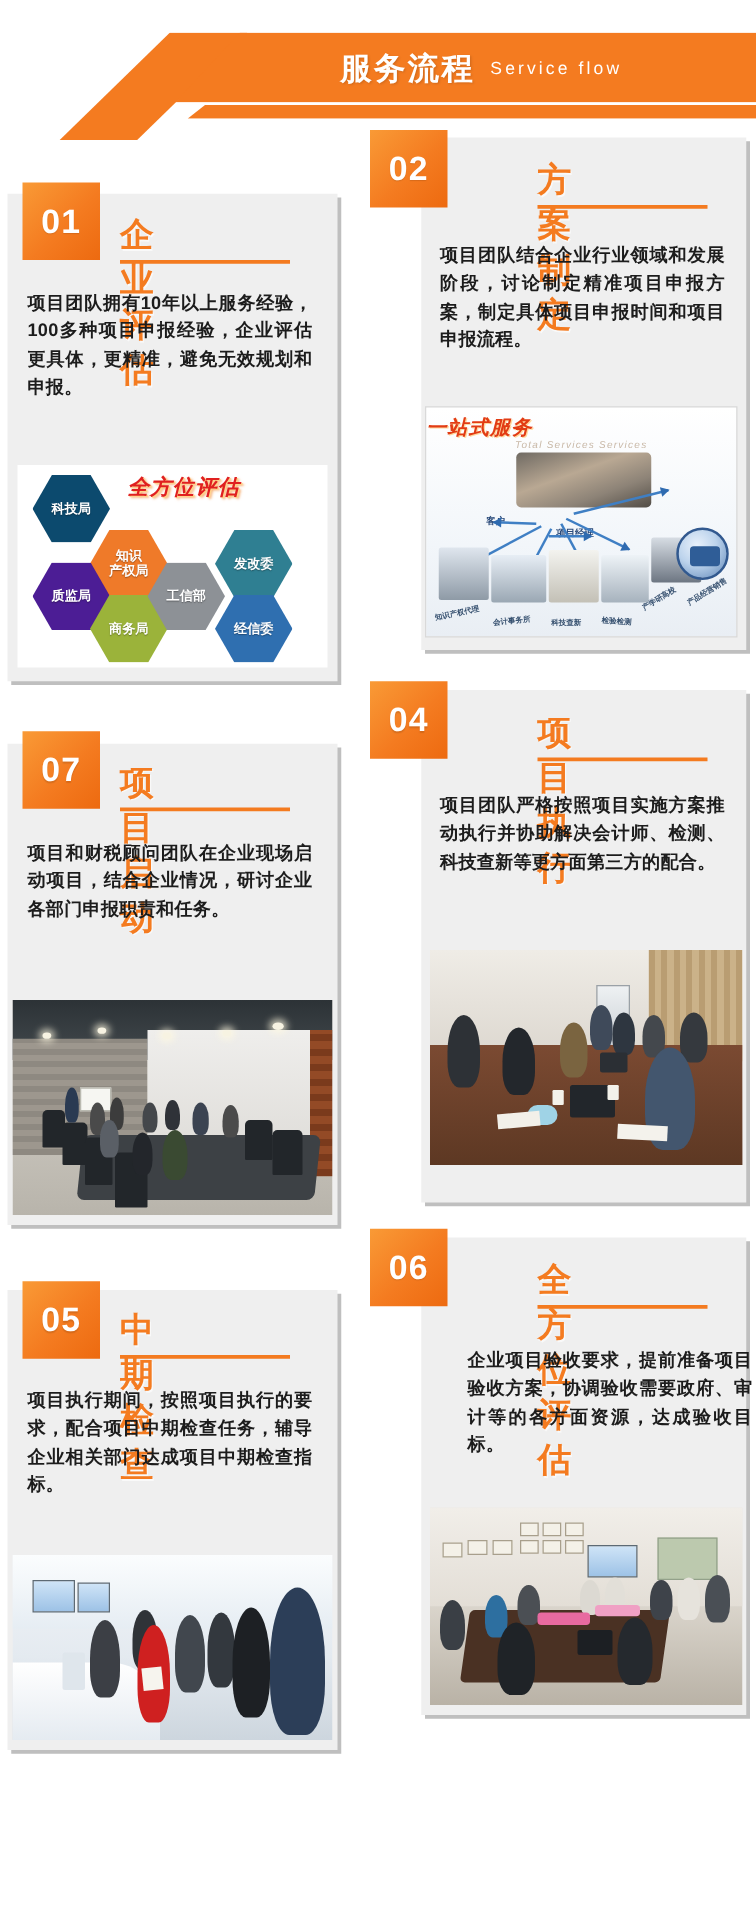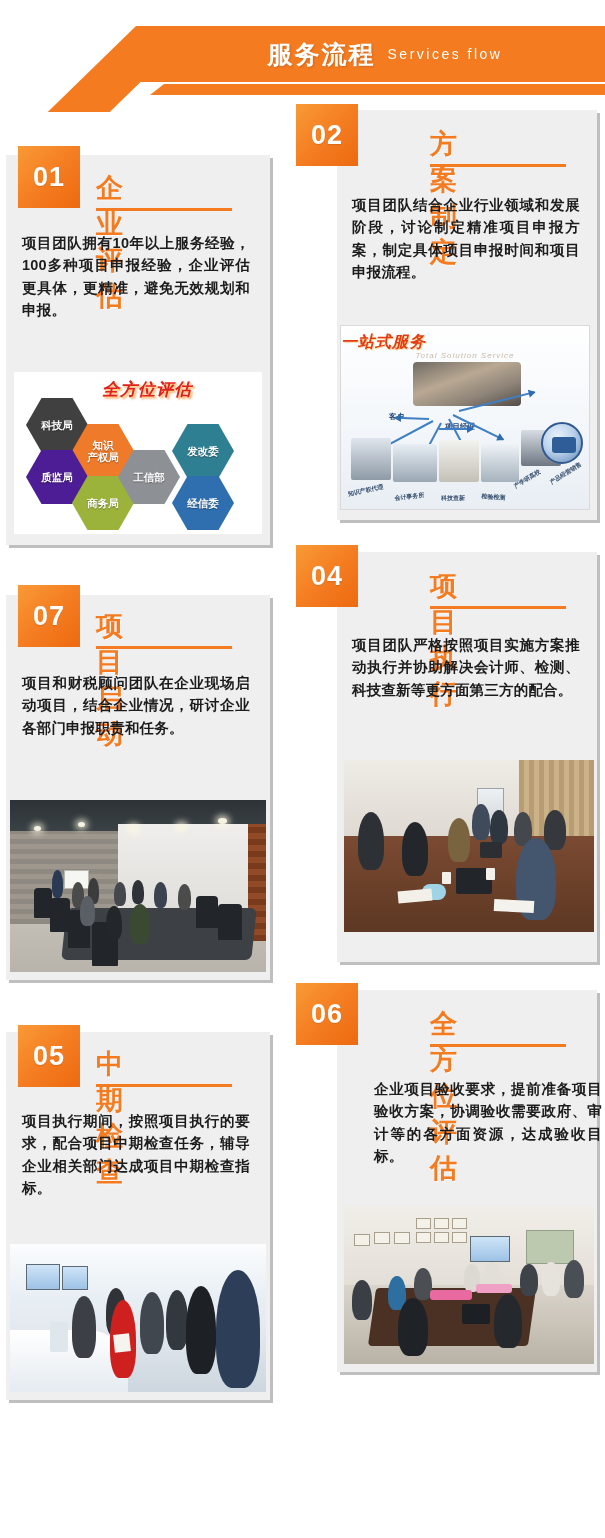--- a/index.html
+++ b/index.html
@@ -155,34 +155,34 @@
 <body>
 
 <div class="page">
 
   <div class="header">
     <div class="hdr-diag"></div>
     <div class="hdr-band"></div>
     <div class="hdr-stripe"></div>
     <div class="hdr-text">
       <span class="hdr-cn">服务流程</span>
-      <span class="hdr-en">Services flow</span>
+      <span class="hdr-en">Service flow</span>
     </div>
   </div>
 
   <div class="card">
     <div class="card-body" style="left:6px; top:155px; width:264px; height:390px;"></div>
     <div class="badge" style="left:18px; top:146px;">01</div>
     <div class="c-title" style="left:96px; top:170px;">企业评估</div>
     <div class="c-rule" style="left:96px; top:208px; width:136px;"></div>
     <div class="c-desc" style="left:22px; top:232px; width:228px;">项目团队拥有10年以上服务经验，100多种项目申报经验，企业评估更具体，更精准，避免无效规划和申报。</div>
 
     <div class="fig hexwrap" style="left:14px; top:372px; width:248px; height:162px;">
       <div class="hex-title" style="left:88px; top:6px;">全方位评估</div>
-      <div class="hex" style="left:12px;  top:26px;  background:#404040;">
+      <div class="hex" style="left:12px;  top:8px;  background:#0c4a6e;">
           <span>科技局</span>
         </div>
       <div class="hex" style="left:58px;  top:52px;  background:#ef7a29;">
           <span style="white-space:pre-line">知识
 产权局</span>
         </div>
       <div class="hex" style="left:12px;  top:78px;  background:#4c1d95;">
           <span>质监局</span>
         </div>
       <div class="hex" style="left:58px;  top:104px; background:#9bb33a;">
@@ -203,21 +203,21 @@
   <div class="card">
     <div class="card-body" style="left:337px; top:110px; width:260px; height:410px;"></div>
     <div class="badge" style="left:296px; top:104px;">02</div>
     <div class="c-title" style="left:430px; top:126px;">方案制定</div>
     <div class="c-rule" style="left:430px; top:164px; width:136px;"></div>
     <div class="c-desc" style="left:352px; top:194px; width:228px;">项目团队结合企业行业领域和发展阶段，讨论制定精准项目申报方案，制定具体项目申报时间和项目申报流程。</div>
 
     <div class="fig" style="left:340px; top:325px; width:250px; height:185px; border:1px solid #d9d9d9;">
       <div class="oss">
         <div class="oss-title">一站式服务</div>
-        <div class="oss-sub">Total Solution Service</div>
+        <div class="oss-sub">Total Services Services</div>
 
         <div class="oss-hub" style="left:72px; top:36px; width:108px; height:44px;"></div>
 
         <div class="oss-lbl" style="left:48px; top:86px;">客户</div>
         <div class="oss-lbl" style="left:104px; top:96px;">项目经理</div>
 
         <div class="arrow" style="left:88px;  top:92px;  width:34px; transform:rotate(182deg);"></div>
         <div class="arrow" style="left:98px;  top:102px; width:34px;"></div>
         <div class="arrow" style="left:118px; top:84px;  width:78px; transform:rotate(-14deg);"></div>
         <div class="arrow" style="left:112px; top:88px;  width:56px; transform:rotate(26deg);"></div>

